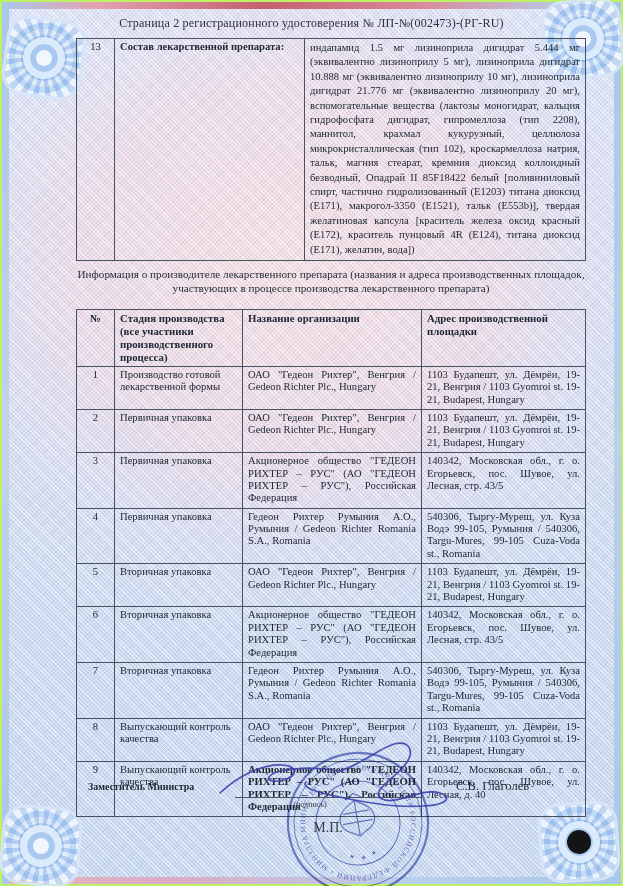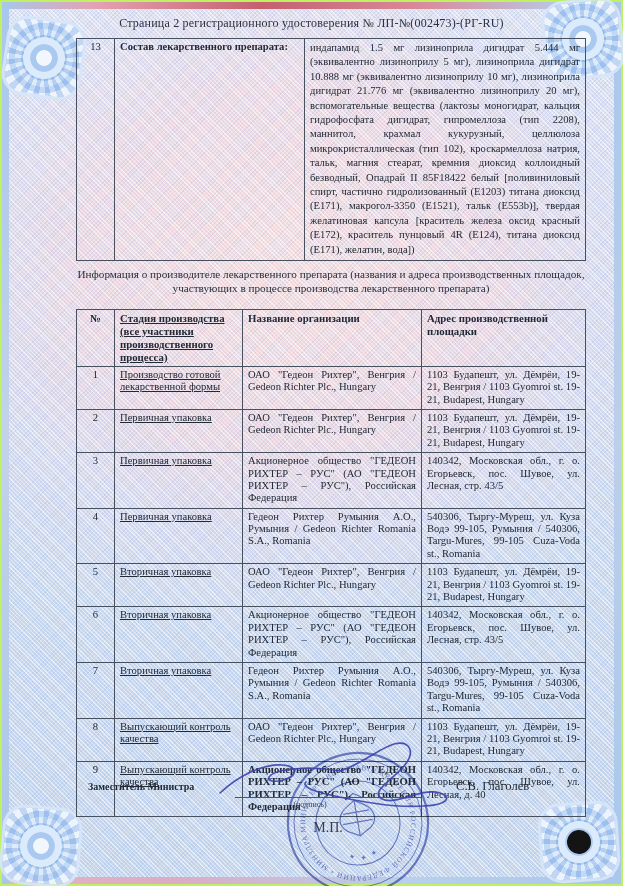--- a/index.html
+++ b/index.html
@@ -62,21 +62,21 @@
   td{border:1px solid #46505e;vertical-align:top;padding:2px 5px 3px;
      font-size:10.6px;line-height:1.17;color:#222a36;}
   .t1-num{width:27px;text-align:center;}
   .t1-label{width:179px;font-weight:bold;}
   .t1-value{text-align:justify;line-height:1.36;}
   .t1-value-center{text-align:center;}
   .note{
     margin:7px 0 14px;text-align:center;font-size:11.2px;line-height:1.2;color:#28303d;
   }
   .t2-num{width:27px;text-align:center;}
-  .t2-stage{width:117px;text-decoration:underline;}
+  .t2-stage{width:117px;}
   .t2-org{width:168px;text-align:justify;}
   .t2-addr{text-align:justify;}
   th.hdr{border:1px solid #46505e;vertical-align:top;padding:2px 5px;
      font-size:10.8px;line-height:1.2;font-weight:bold;text-align:left;color:#212936;}
   th.hdr-num{width:27px;text-align:center;}
   .bold-org{font-weight:bold;}
   
   .sig-left{position:absolute;z-index:7;left:88px;top:781px;font-weight:bold;font-size:10px;color:#212936;}
   .sig-right{position:absolute;z-index:7;left:444px;top:779px;font-weight:normal;font-size:12.6px;color:#212936;margin-left:12px;}
   .sig-line{position:absolute;z-index:6;left:235px;top:797px;width:186px;border-top:1px solid #4a5568;}
@@ -104,21 +104,21 @@
   </div>
 
   <div class="title">Страница 2 регистрационного удостоверения № ЛП-№(002473)-(РГ-RU)</div>
 
   <div class="content">
 
     <table>
       <tbody>
           <tr>
         <td class="t1-num">13</td>
-        <td class="t1-label">Состав лекарственного препарата:</td>
+        <td class="t1-label">Состав лекарственной препарата:</td>
         <td class="t1-value">индапамид 1.5 мг лизиноприла дигидрат 5.444 мг (эквивалентно лизиноприлу 5 мг), лизиноприла дигидрат 10.888 мг (эквивалентно лизиноприлу 10 мг), лизиноприла дигидрат 21.776 мг (эквивалентно лизиноприлу 20 мг), вспомогательные вещества (лактозы моногидрат, кальция гидрофосфата дигидрат, гипромеллоза (тип 2208), маннитол, крахмал кукурузный, целлюлоза микрокристаллическая (тип 102), кроскармеллоза натрия, тальк, магния стеарат, кремния диоксид коллоидный безводный, Опадрай II 85F18422 белый [поливиниловый спирт, частично гидролизованный (E1203) титана диоксид (E171), макрогол-3350 (E1521), тальк (E553b)], твердая желатиновая капсула [краситель железа оксид красный (E172), краситель пунцовый 4R (E124), титана диоксид (E171), желатин, вода])</td>
       </tr>
     </tbody>
       </table>
 
     <div class="note">Информация о производителе лекарственного препарата (названия и адреса производственных площадок, участвующих в процессе производства лекарственного препарата)</div>
 
     <table>
       <tbody>
           <tr>

